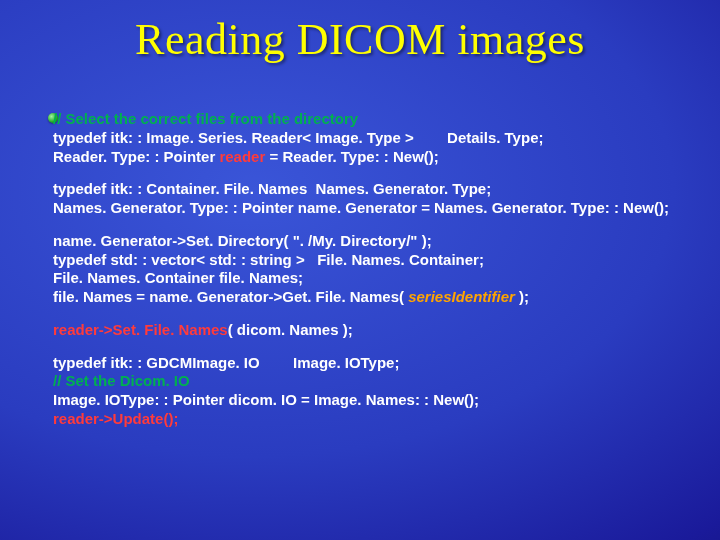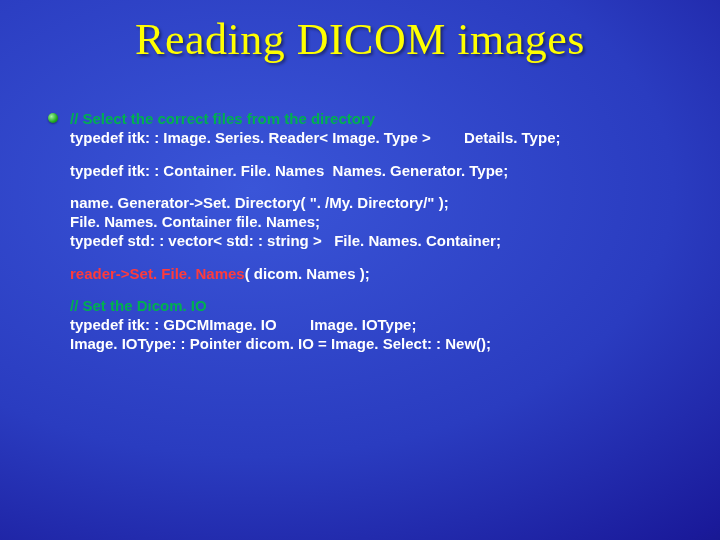--- a/index.html
+++ b/index.html
@@ -26,21 +26,21 @@
     font-family: "Times New Roman", Times, serif;
     font-size: 44px;
     font-weight: 400;
     color: #ffff00;
     text-shadow: 2px 2px 3px rgba(0,0,0,0.45);
     letter-spacing: 0.5px;
   }
   .body {
     position: absolute;
     top: 110px;
-    left: 70px;
+    left: 53px;
     right: 30px;
     color: #ffffff;
     font-size: 15px;
     font-weight: 700;
     line-height: 1.25;
   }
   .line { white-space: pre; }
   .para-gap { height: 14px; }
   .green { color: #00b050; }
   .red { color: #ff3b3b; }
@@ -59,35 +59,39 @@
 </head>
 <body>
 
 <div class="slide">
   <div class="title">Reading DICOM images</div>
   <div class="bullet"></div>
   <div class="body">
 
     <div class="line green">// Select the correct files from the directory</div>
     <div class="line"><span>typedef itk: : Image. Series. Reader&lt; Image. Type &gt;</span><span>        </span><span>Details. Type;</span></div>
+    <div class="line"><span>Reader. Type: : Pointer </span><span class="red">reader</span><span> = Reader. Type: : New();</span></div>
 
     <div class="para-gap"></div>
 
     <div class="line">typedef itk: : Container. File. Names  Names. Generator. Type;</div>
+    <div class="line">Names. Generator. Type: : Pointer name. Generator = Names. Generator. Type: : New();</div>
 
     <div class="para-gap"></div>
 
     <div class="line">name. Generator-&gt;Set. Directory( ". /My. Directory/" );</div>
+    <div class="line">typedef std: : vector&lt; std: : string &gt;   File. Names. Container;</div>
     <div class="line">File. Names. Container file. Names;</div>
-    <div class="line">typedef std: : vector&lt; std: : string &gt;   File. Names. Container;</div>
+    <div class="line"><span>file. Names = name. Generator-&gt;Get. File. Names( </span><span class="orange">seriesIdentifier</span><span> );</span></div>
 
     <div class="para-gap"></div>
 
     <div class="line"><span class="red">reader-&gt;Set. File. Names</span><span>( dicom. Names );</span></div>
 
     <div class="para-gap"></div>
 
+    <div class="line">typedef itk: : GDCMImage. IO        Image. IOType;</div>
     <div class="line green">// Set the Dicom. IO</div>
-    <div class="line">typedef itk: : GDCMImage. IO        Image. IOType;</div>
-    <div class="line">Image. IOType: : Pointer dicom. IO = Image. Select: : New();</div>
+    <div class="line">Image. IOType: : Pointer dicom. IO = Image. Names: : New();</div>
+    <div class="line red">reader-&gt;Update();</div>
 
   </div>
 </div>
 
 </body></html>

